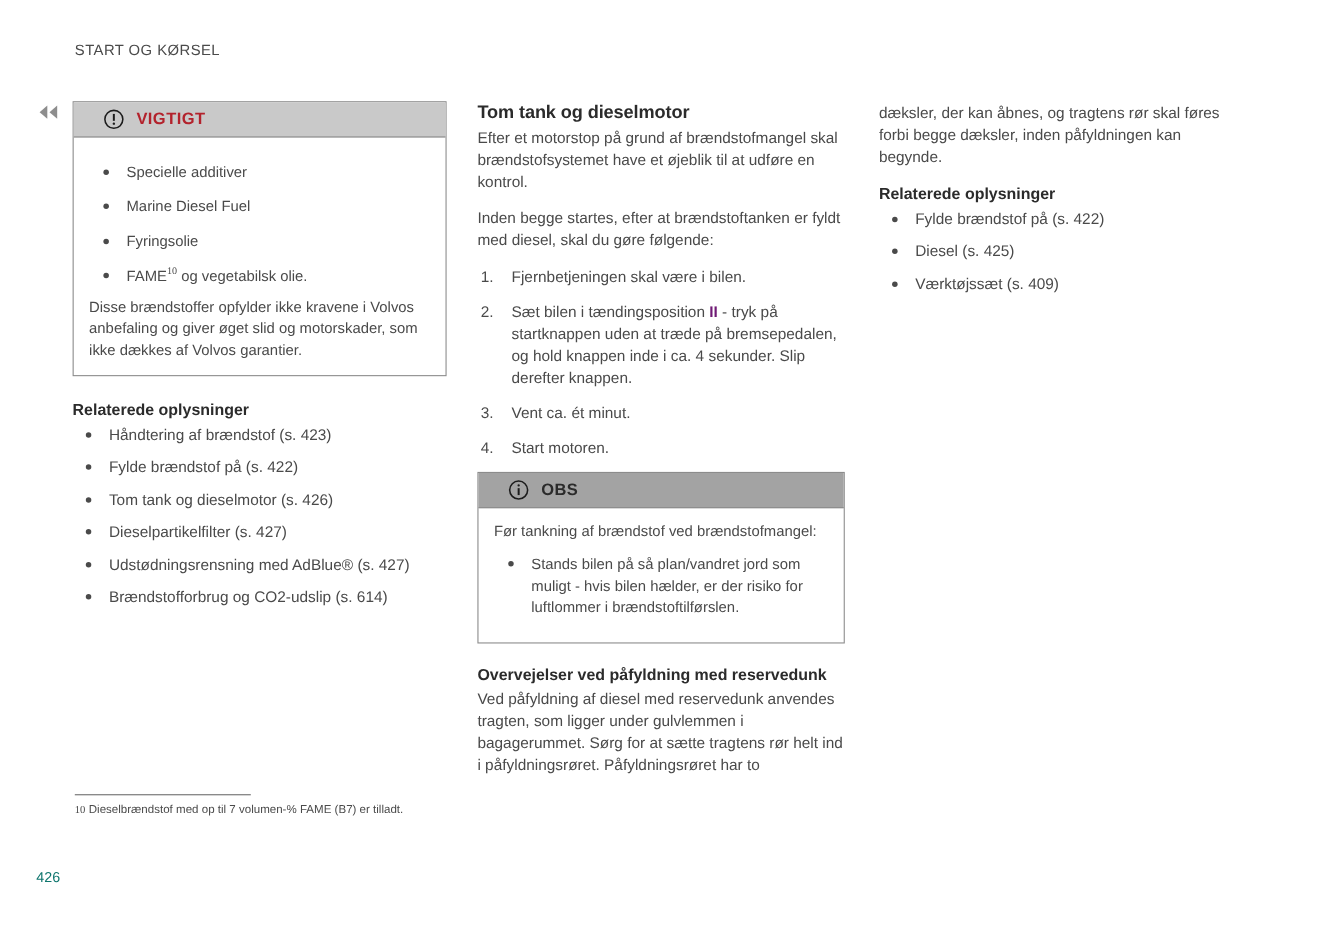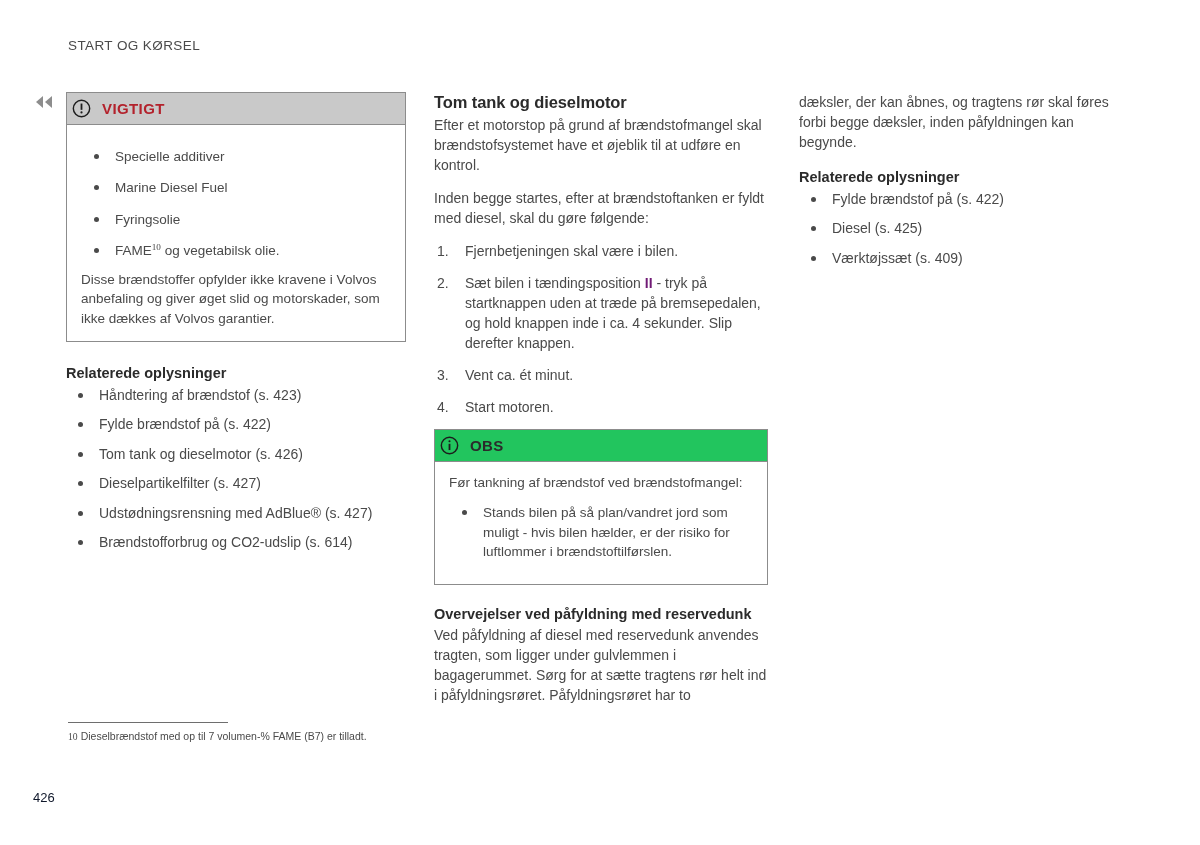--- a/index.html
+++ b/index.html
@@ -46,21 +46,21 @@
     border-top: 6px solid transparent;
     border-bottom: 6px solid transparent;
     border-right: 7px solid #8d8d8d;
   }
 
   .page-number {
     position: absolute;
     left: 33px;
     top: 790px;
     font-size: 13px;
-    color: #0f172a;
+    color: #0f766e;
   }
 
   
   .columns {
     position: absolute;
     left: 0;
     top: 0;
     width: 1200px;
     height: 845px;
   }
@@ -148,25 +148,25 @@
   
   .adm {
     border: 1px solid #8c8c8c;
     background: #fff;
     box-sizing: border-box;
   }
   .adm-head {
     display: flex;
     align-items: center;
     gap: 11px;
-    padding: 6px 10px 6px 5px;
+    padding: 6px 10px 6px 27px;
     border-bottom: 1px solid #8c8c8c;
   }
   .adm-warn .adm-head { background: #c9c9c9; }
-  .adm-note .adm-head { background: #22c55e; }
+  .adm-note .adm-head { background: #a3a3a3; }
   .adm-title {
     font-size: 15px;
     font-weight: bold;
     letter-spacing: 0.4px;
   }
   .adm-warn .adm-title { color: #b3222c; }
   .adm-note .adm-title { color: #2b2b2b; }
 
   .adm-icon {
     width: 19px; height: 19px;

